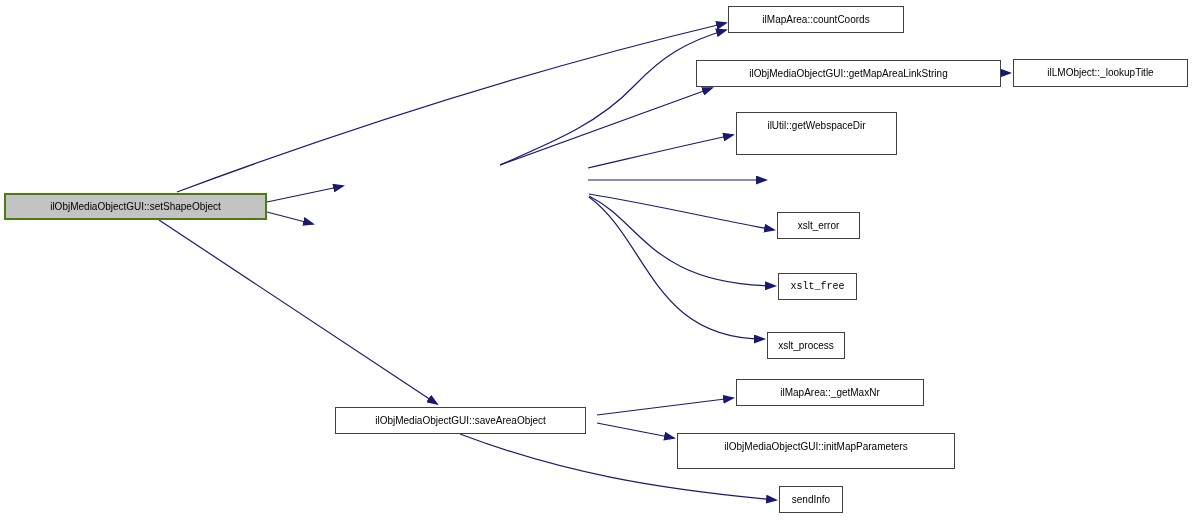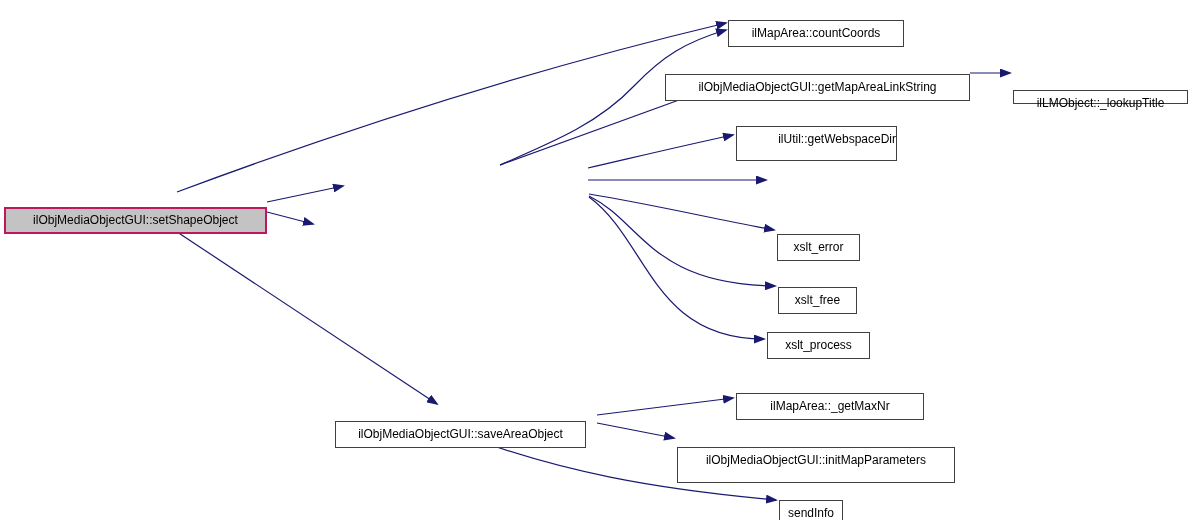--- a/index.html
+++ b/index.html
@@ -11,30 +11,29 @@
     overflow:hidden;
   }
   #edges{position:absolute;left:0;top:0;width:1192px;height:520px;}
   .edge{fill:none;stroke:#191970;stroke-width:1.2px;}
   .node{
     position:absolute;
     box-sizing:border-box;
     background:#ffffff;
     border:1px solid #404040;
     color:#000000;
-    font-size:12px;
+    font-size:10px;
     line-height:25px;
     text-align:center;
     white-space:nowrap;
     cursor:pointer;
-    margin-top:14px;
   }
   .node.highlight{
     background:#c3c3c3;
-    border:2px solid #be185d;
+    border:2px solid #4d7c0f;
     line-height:23px;
     cursor:default;
   }
 </style>
 </head>
 <body>
 
 <div id="canvas">
 
   <svg id="edges" viewBox="0 0 1192 520" xmlns="http://www.w3.org/2000/svg">
@@ -61,32 +60,32 @@
   </svg>
 
   <div class="node highlight" style="left:4px;top:193px;width:263px;height:27px;">ilObjMediaObjectGUI::setShapeObject</div>
 
 
 
   <div class="node" style="left:335px;top:407px;width:251px;height:27px;">ilObjMediaObjectGUI::saveAreaObject</div>
 
   <div class="node" style="left:728px;top:6px;width:176px;height:27px;">ilMapArea::countCoords</div>
 
-  <div class="node" style="left:665px;top:60px;width:305px;height:27px;">ilObjMediaObjectGUI::getMapAreaLinkString</div>
+  <div class="node" style="left:696px;top:60px;width:305px;height:27px;">ilObjMediaObjectGUI::getMapAreaLinkString</div>
 
-  <div class="node" style="left:1013px;top:76px;width:175px;height:14px;">ilLMObject::_lookupTitle</div>
+  <div class="node" style="left:1013px;top:59px;width:175px;height:28px;">ilLMObject::_lookupTitle</div>
 
-  <div class="node" style="left:736px;top:112px;width:161px;height:35px;text-align:right;">ilUtil::getWebspaceDir</div>
+  <div class="node" style="left:736px;top:112px;width:161px;height:43px;">ilUtil::getWebspaceDir</div>
 
 
-  <div class="node" style="left:777px;top:220px;width:83px;height:27px;">xslt_error</div>
+  <div class="node" style="left:777px;top:212px;width:83px;height:27px;">xslt_error</div>
 
-  <div class="node" style="left:778px;top:273px;width:79px;height:27px;">xslt_free</div>
+  <div class="node" style="left:778px;top:273px;width:79px;height:27px;font-family:Liberation Mono, monospace;">xslt_free</div>
 
-  <div class="node" style="left:767px;top:318px;width:103px;height:27px;text-align:center;">xslt_process</div>
+  <div class="node" style="left:767px;top:332px;width:78px;height:27px;text-align:center;">xslt_process</div>
 
   <div class="node" style="left:736px;top:379px;width:188px;height:27px;">ilMapArea::_getMaxNr</div>
 
   <div class="node" style="left:677px;top:433px;width:278px;height:36px;text-align:center;">ilObjMediaObjectGUI::initMapParameters</div>
 
   <div class="node" style="left:779px;top:486px;width:64px;height:27px;">sendInfo</div>
 
 </div>
 
 </body></html>

